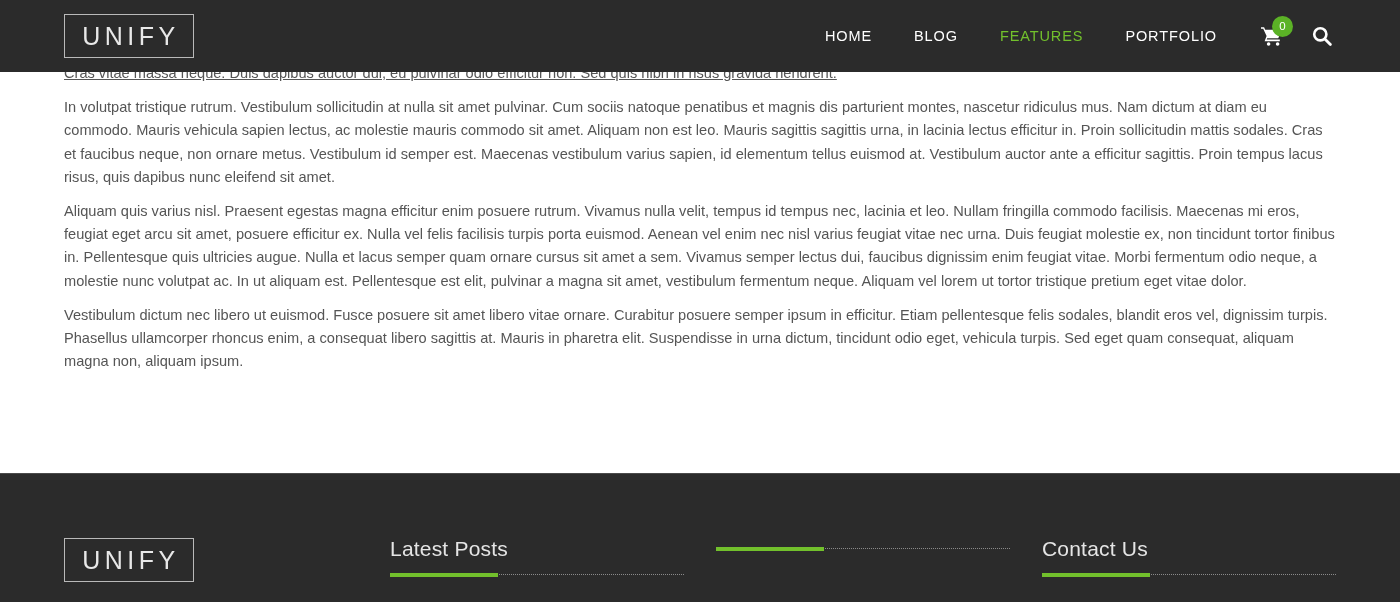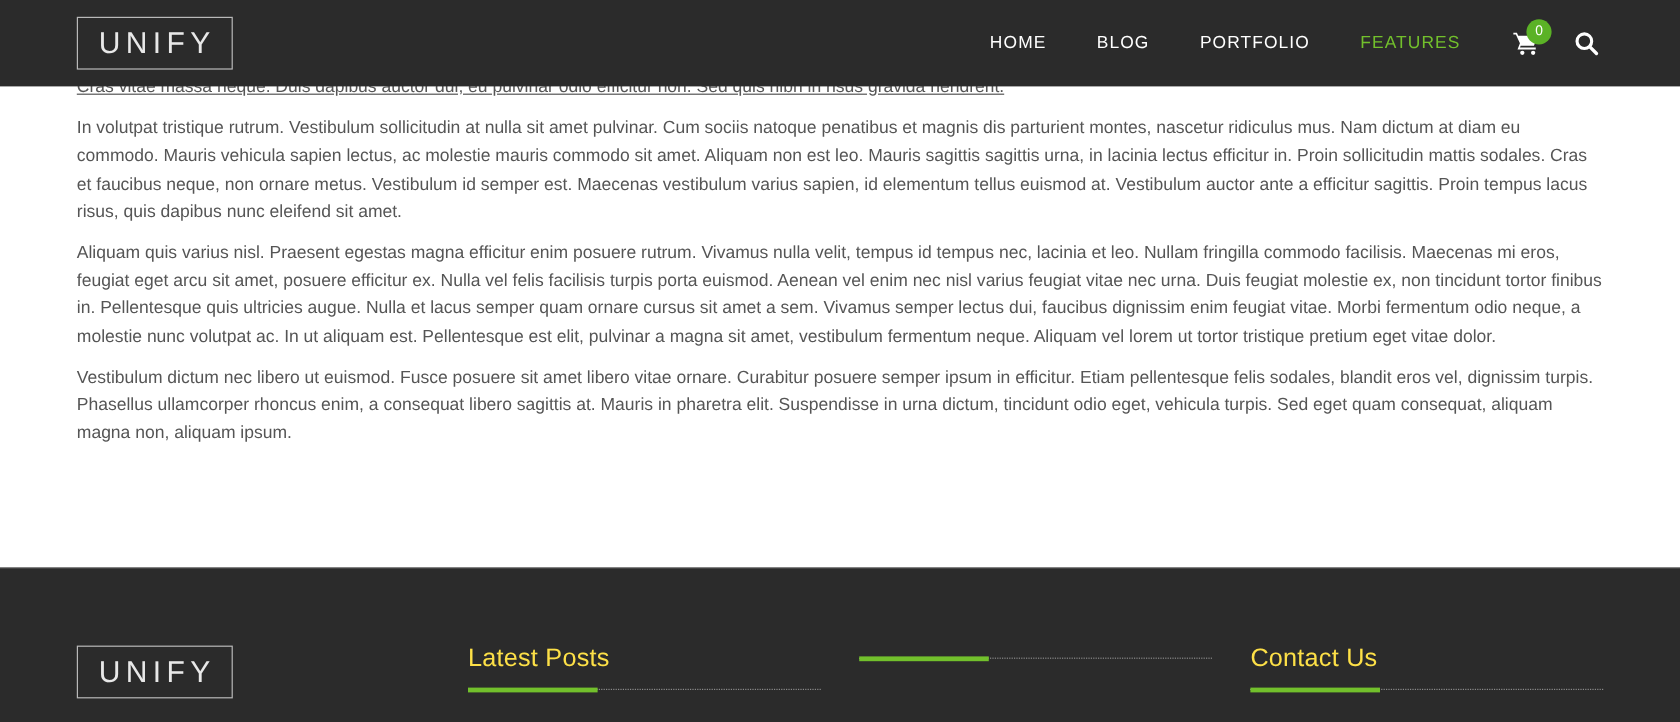--- a/index.html
+++ b/index.html
@@ -179,21 +179,21 @@
 
   .footer-col {
     position: absolute;
     top: 62px;
   }
   .footer-col-posts { left: 390px; width: 294px; }
   .footer-col-links { left: 716px; width: 294px; }
   .footer-col-contact { left: 1042px; width: 294px; }
 
   .footer-heading {
-    color: #fde047;
+    color: #e5e5e5;
     font-size: 21px;
     font-weight: 400;
     line-height: 26px;
     letter-spacing: 0.2px;
     font-family: "Liberation Sans", sans-serif;
   }
   .heading-rule {
     position: relative;
     margin-top: 12px;
     height: 4px;
@@ -225,22 +225,22 @@
   </main>
 
   <header class="site-header">
     <div class="logo-box">
       <span class="logo-text">UNIFY</span>
     </div>
 
     <nav class="main-nav">
       <a class="nav-item" href="#">HOME</a>
       <a class="nav-item" href="#">BLOG</a>
+      <a class="nav-item active" href="#">FEATURES</a>
       <a class="nav-item" href="#">PORTFOLIO</a>
-      <a class="nav-item active" href="#">FEATURES</a>
     </nav>
 
     <div class="header-tools">
       <div class="cart-wrap">
         <span class="cart-icon">
           <svg width="22" height="20" viewBox="0 0 22 20" aria-hidden="true">
             <path d="M0 1.2h3.1l1.1 2.6h16.2l-3.1 8.4H6.2l-.5 1.4h13.1v1.6H3.6l2-5.1L2.2 2.8H0z" fill="#ffffff"></path>
             <circle cx="7.6" cy="18" r="1.8" fill="#ffffff"></circle>
             <circle cx="16.6" cy="18" r="1.8" fill="#ffffff"></circle>
           </svg>

